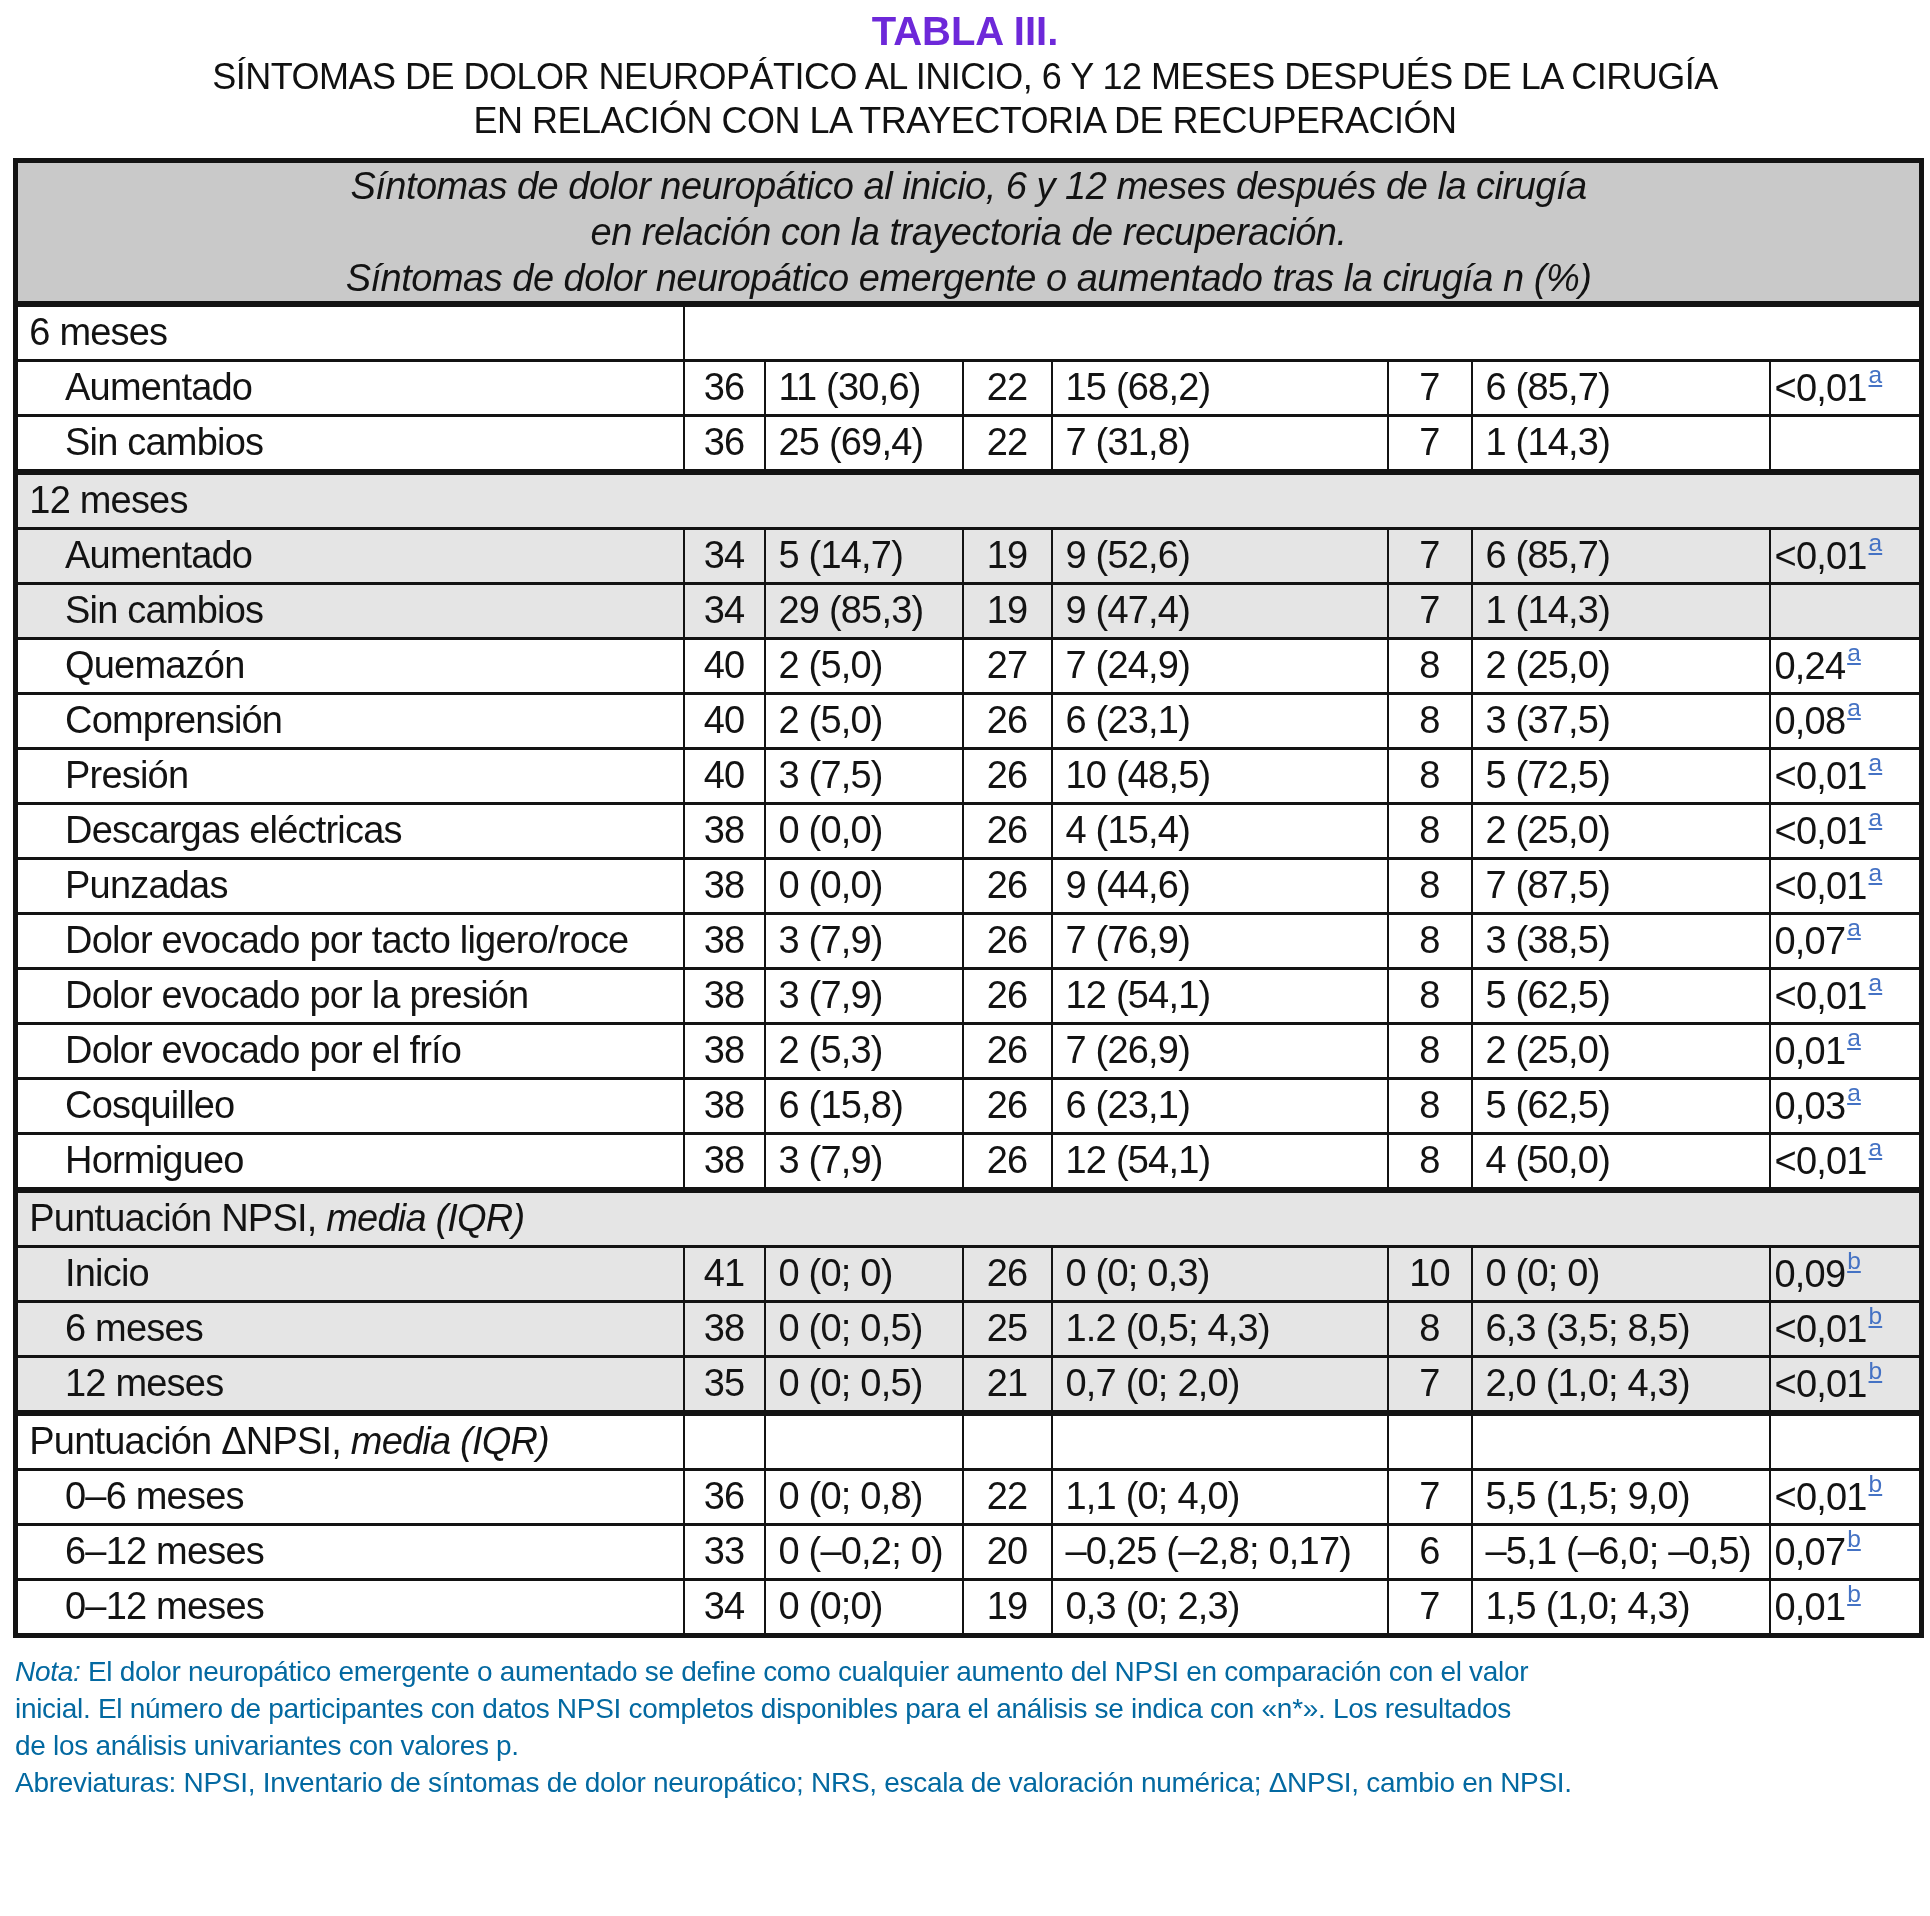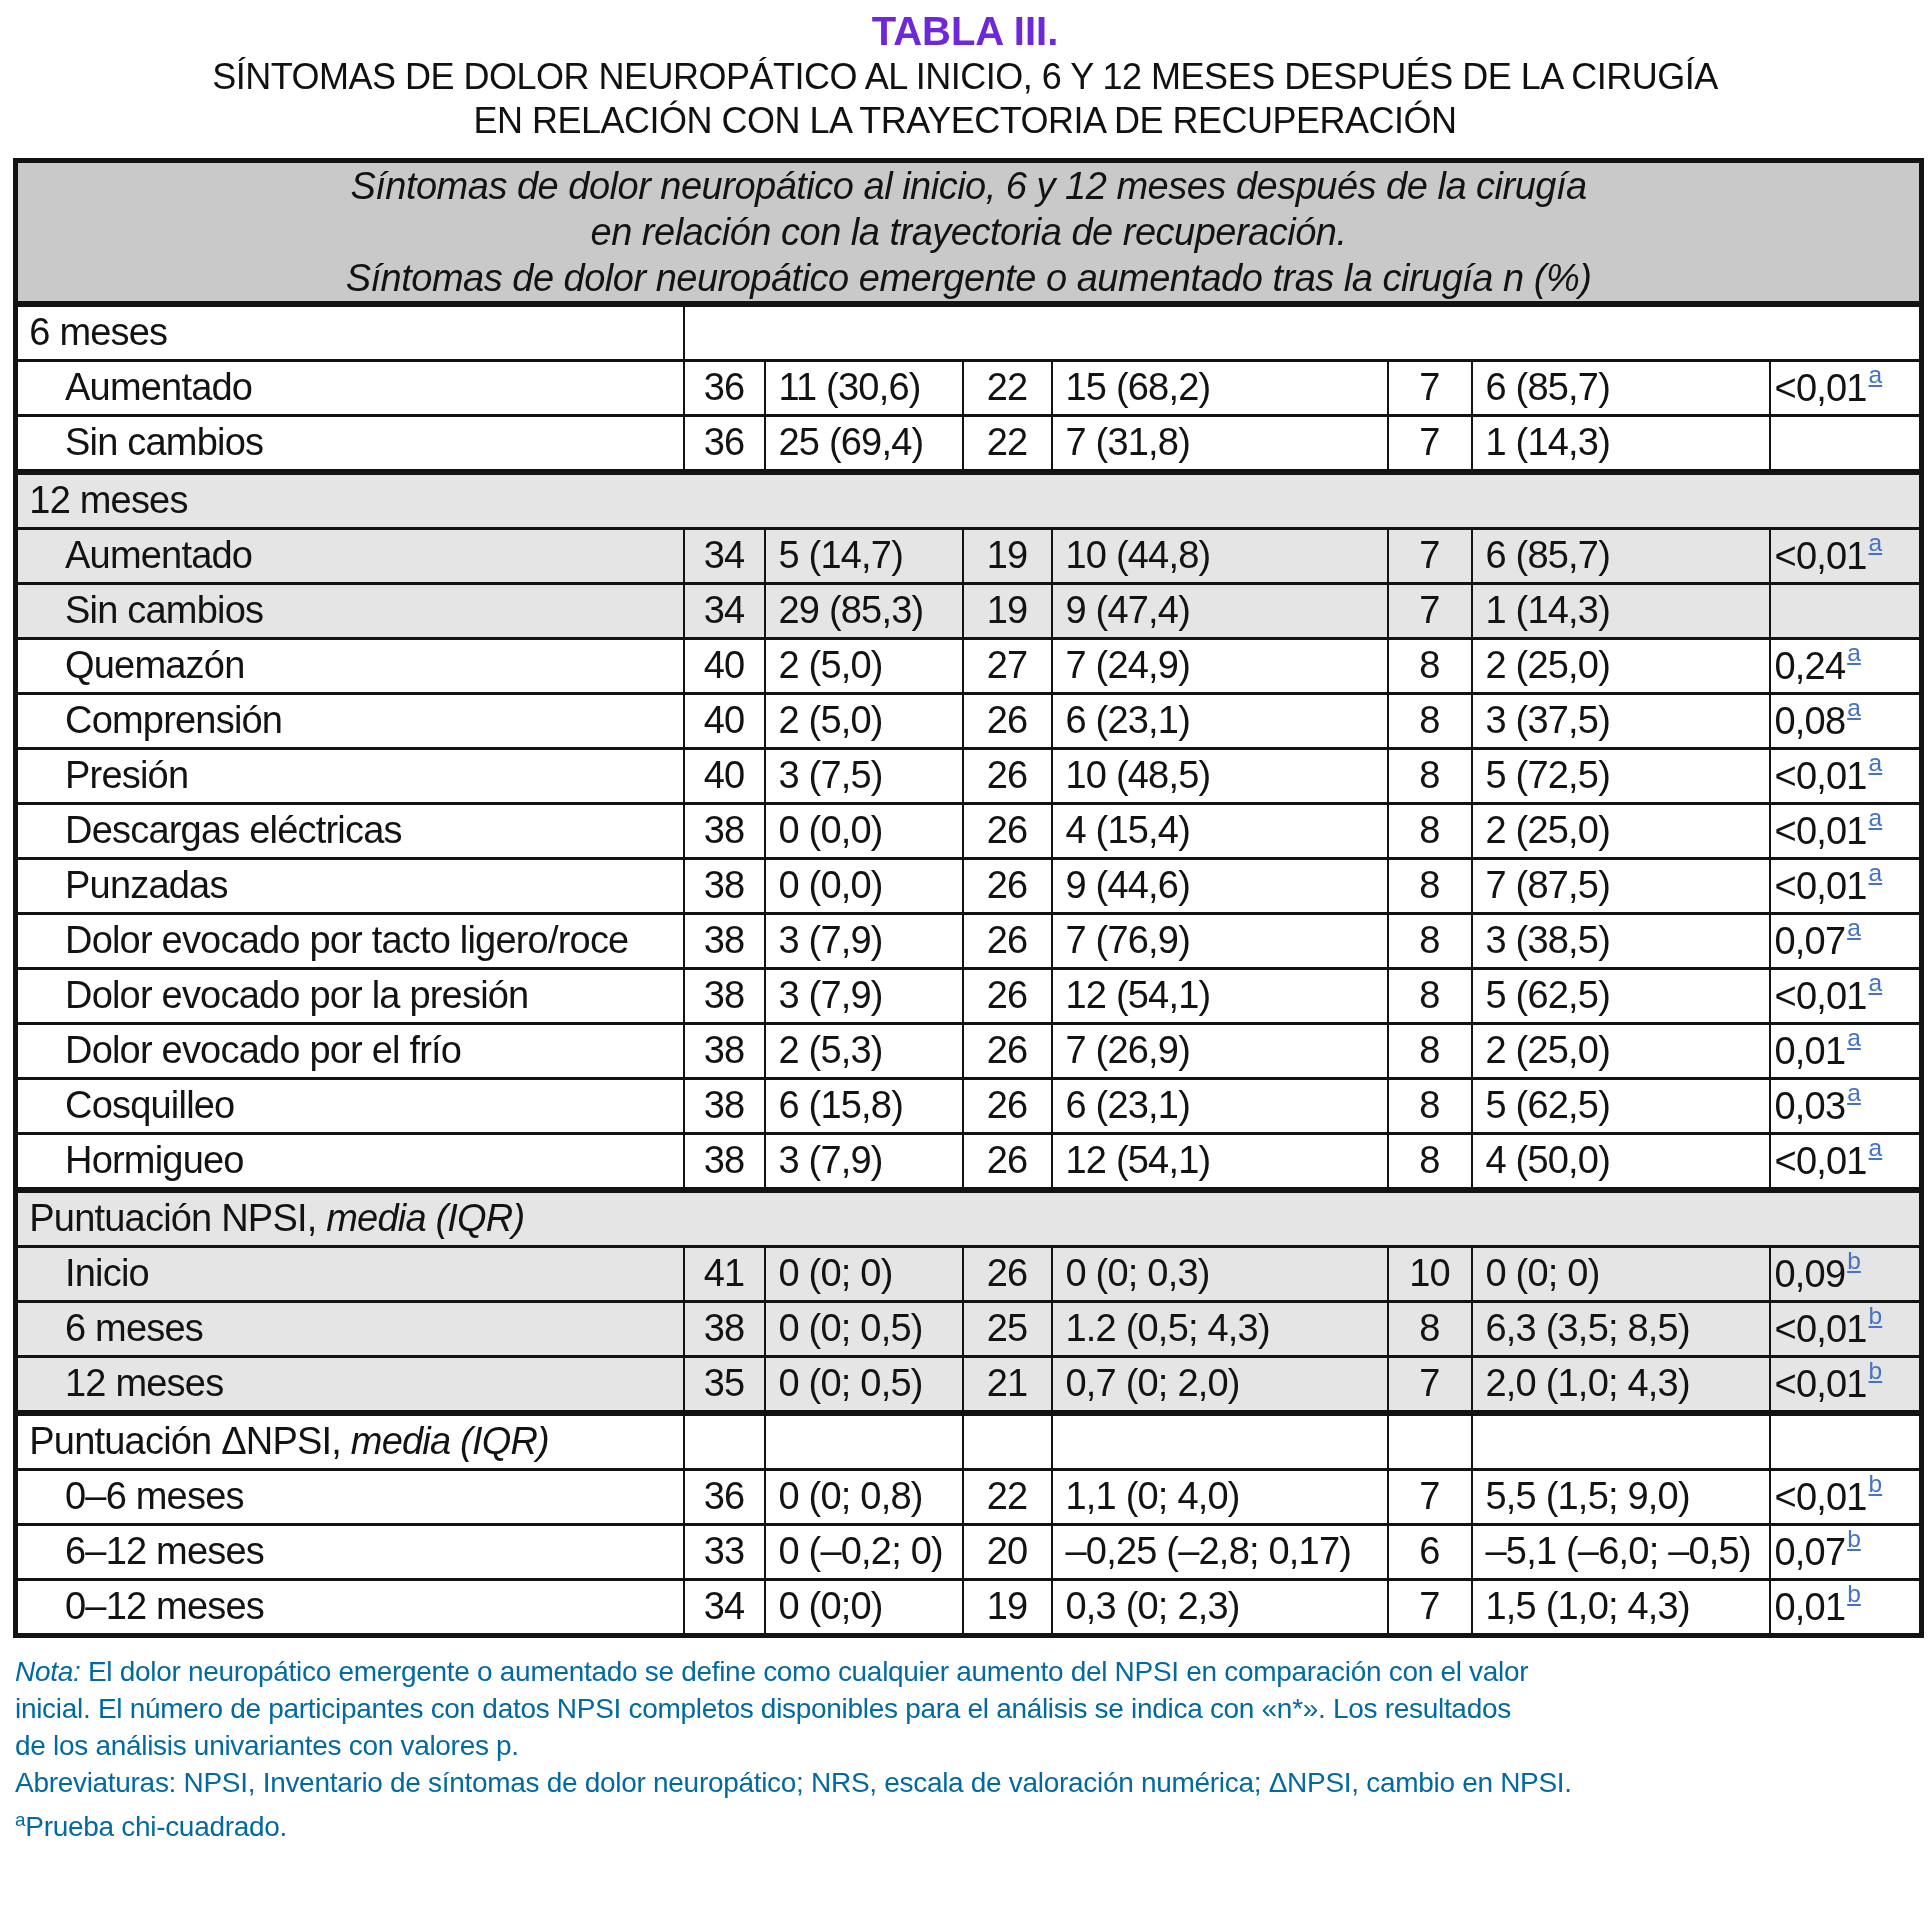--- a/index.html
+++ b/index.html
@@ -92,21 +92,21 @@
         <td class="pcell"><span></span></td>
       </tr>
       <tr class="gy sec">
         <td class="sec-label" colspan="8"><span>12 meses</span></td>
       </tr>
       <tr class="gy ">
         <td class="lbl"><span>Aumentado</span></td>
         <td class="num"><span>34</span></td>
         <td class="val"><span>5 (14,7)</span></td>
         <td class="num"><span>19</span></td>
-        <td class="val"><span>10 (44,8)</span></td>
+        <td class="val"><span>9 (52,6)</span></td>
         <td class="num"><span>7</span></td>
         <td class="val"><span>6 (85,7)</span></td>
         <td class="pcell"><span>&lt;0,01</span><sup class="plink">a</sup></td>
       </tr>
       <tr class="gy ">
         <td class="lbl"><span>Sin cambios</span></td>
         <td class="num"><span>34</span></td>
         <td class="val"><span>29 (85,3)</span></td>
         <td class="num"><span>19</span></td>
         <td class="val"><span>9 (47,4)</span></td>
@@ -288,16 +288,15 @@
         <td class="pcell"><span>0,01</span><sup class="plink">b</sup></td>
       </tr>
     </tbody>
 </table>
 
 <div class="notes">
   <p><span class="it">Nota:</span><span> El dolor neuropático emergente o aumentado se define como cualquier aumento del NPSI en comparación con el valor</span><br>
   <span>inicial. El número de participantes con datos NPSI completos disponibles para el análisis se indica con «n*». Los resultados</span><br>
   <span>de los análisis univariantes con valores p.</span></p>
   <p><span>Abreviaturas: NPSI, Inventario de síntomas de dolor neuropático; NRS, escala de valoración numérica; ΔNPSI, cambio en NPSI.</span></p>
-  <p><sup>a</sup><span>Prueba chi-cuadrado.</span></p>
 
 </div>
 
 
 </body></html>

